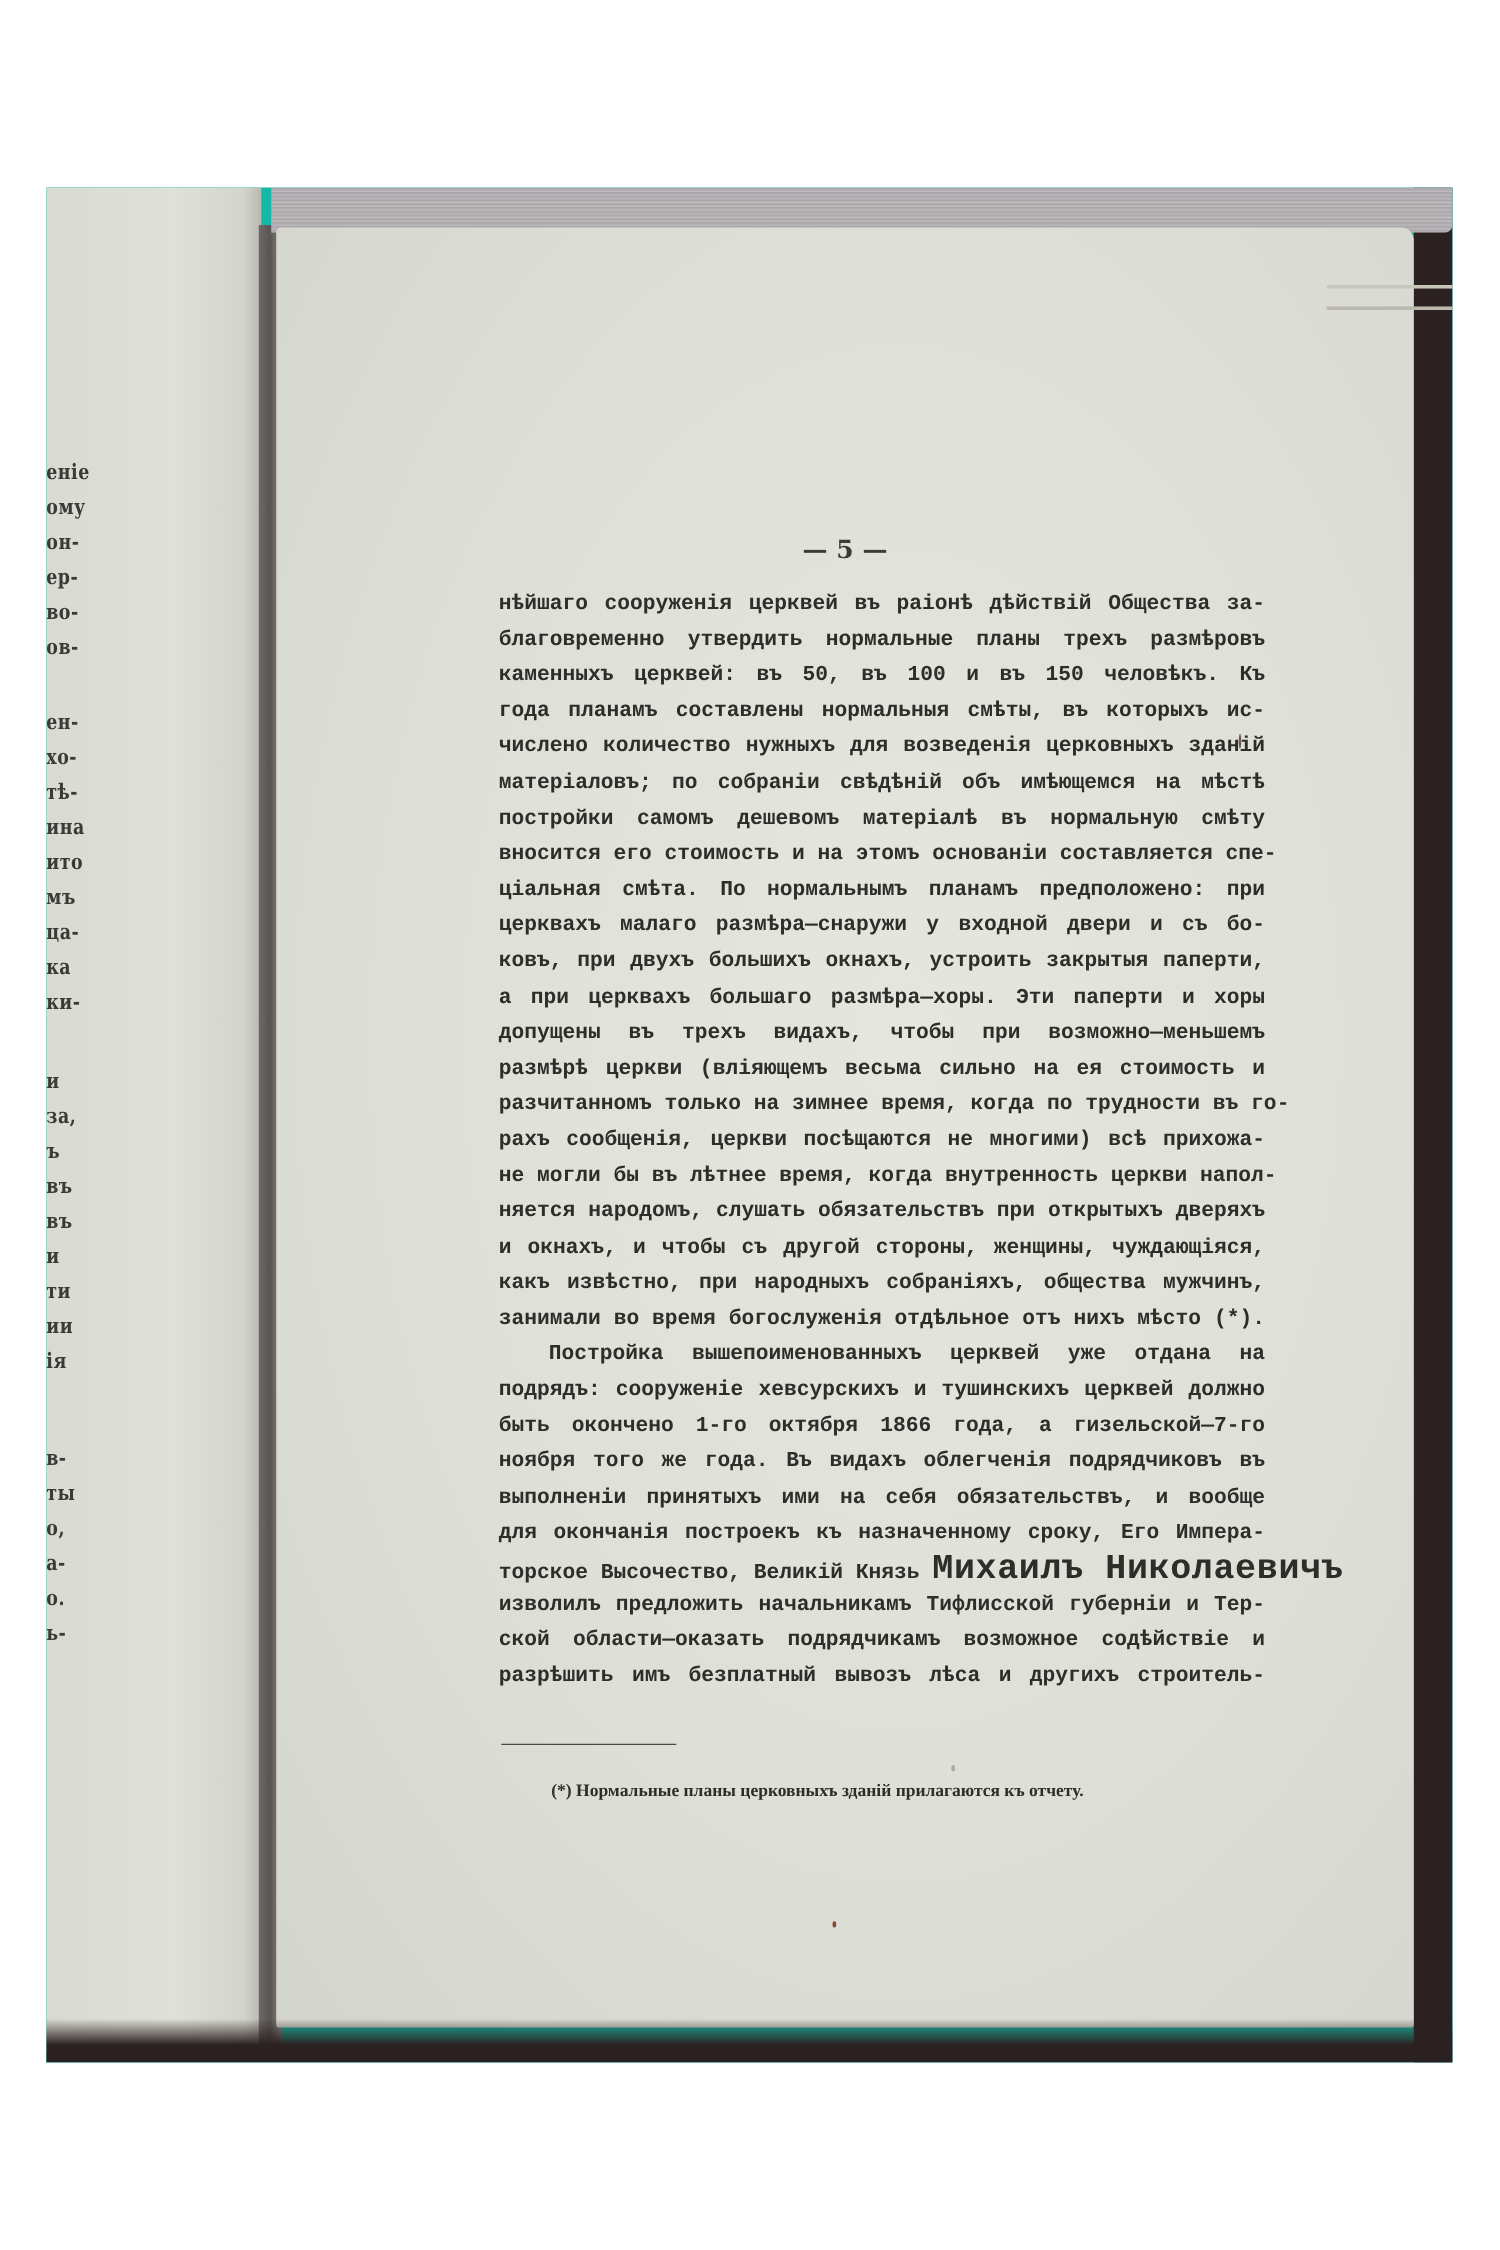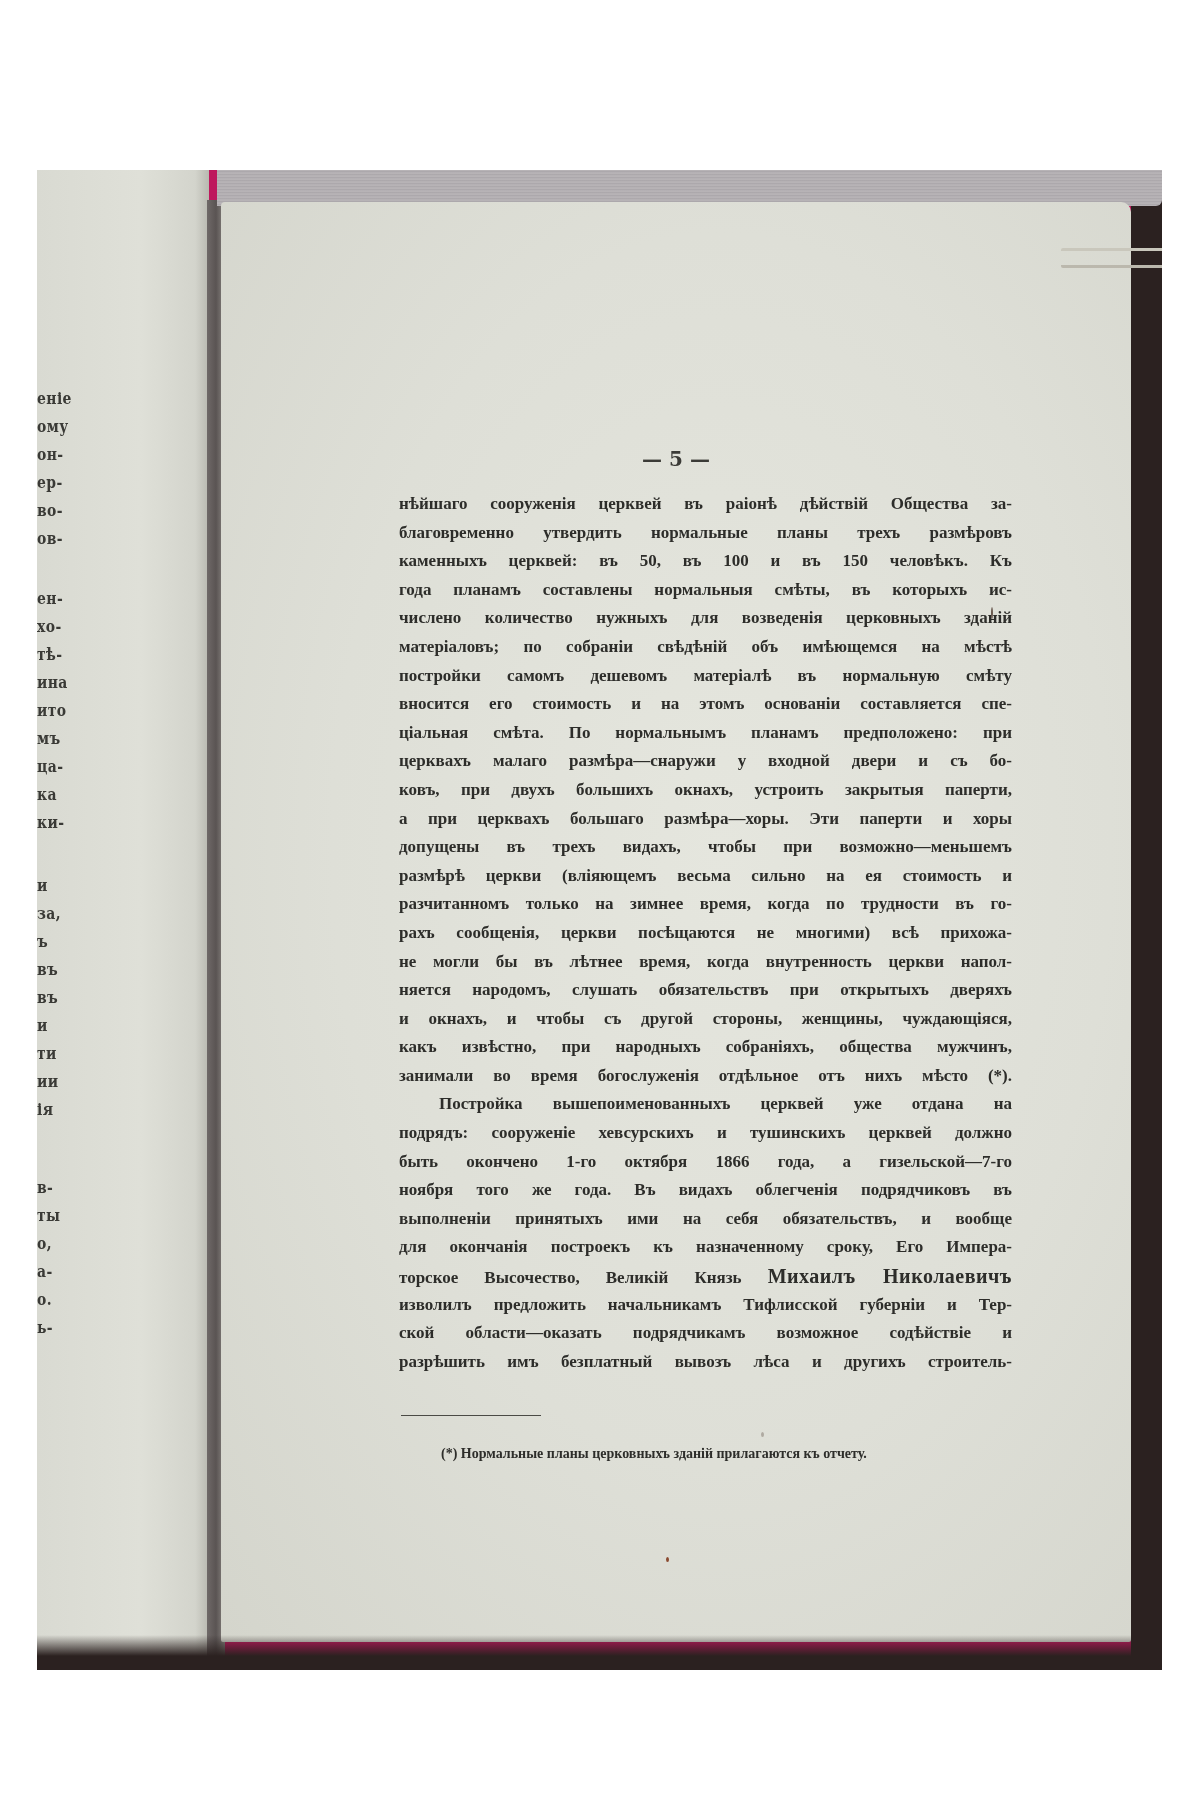--- a/index.html
+++ b/index.html
@@ -5,23 +5,22 @@
     html, body { margin: 0; padding: 0; }
     body {
       width: 1200px; height: 1800px;
       background: #ffffff;
       position: relative; overflow: hidden;
       font-family: "DejaVu Serif", "Liberation Serif", serif;
     }
     .photo {
       position: absolute; left: 37px; top: 150px;
       width: 1125px; height: 1500px;
-      background: #be185d;
+      background: #14b8a6;
       overflow: hidden;
-      margin-top: 20px;
     }
     .left-page {
       position: absolute; left: 0; top: 0;
       width: 172px; height: 1492px;
       background: linear-gradient(90deg, #d9dad2 0%, #dfe0d8 60%, #d3d4cc 92%, #b8b8b0 100%);
       overflow: hidden;
     }
     .gutter {
       position: absolute; left: 170px; top: 30px;
       width: 18px; height: 1462px;
@@ -61,25 +60,25 @@
       font-weight: bold;
     }
     .body-text {
       position: absolute; left: 178px; top: 288px; width: 613px;
     }
     .line {
       height: 28.6px; line-height: 28.6px;
       font-size: 17px; color: #2d2d2a; font-weight: bold;
       text-align: justify; text-align-last: justify;
       white-space: nowrap; overflow: visible;
-      font-family: Liberation Serif, serif;
+      font-family: Liberation Mono, monospace;
       transform: scaleX(1.0);
     }
     .line.indent { padding-left: 40px; }
-    .line .big { font-size: 20px; letter-spacing: 0.5px; }
+    .line .big { font-size: 28px; letter-spacing: 0.5px; }
     .rule {
       position: absolute; left: 180px; top: 1213px;
       width: 140px; height: 0; border-top: 1.5px solid #4a4a45;
     }
     .footnote {
       position: absolute; left: 220px; top: 1244px; width: 600px;
       font-size: 14px; font-weight: bold; color: #2d2d2a;
       font-family: "Liberation Serif", "DejaVu Serif", serif;
       white-space: nowrap;
     }

